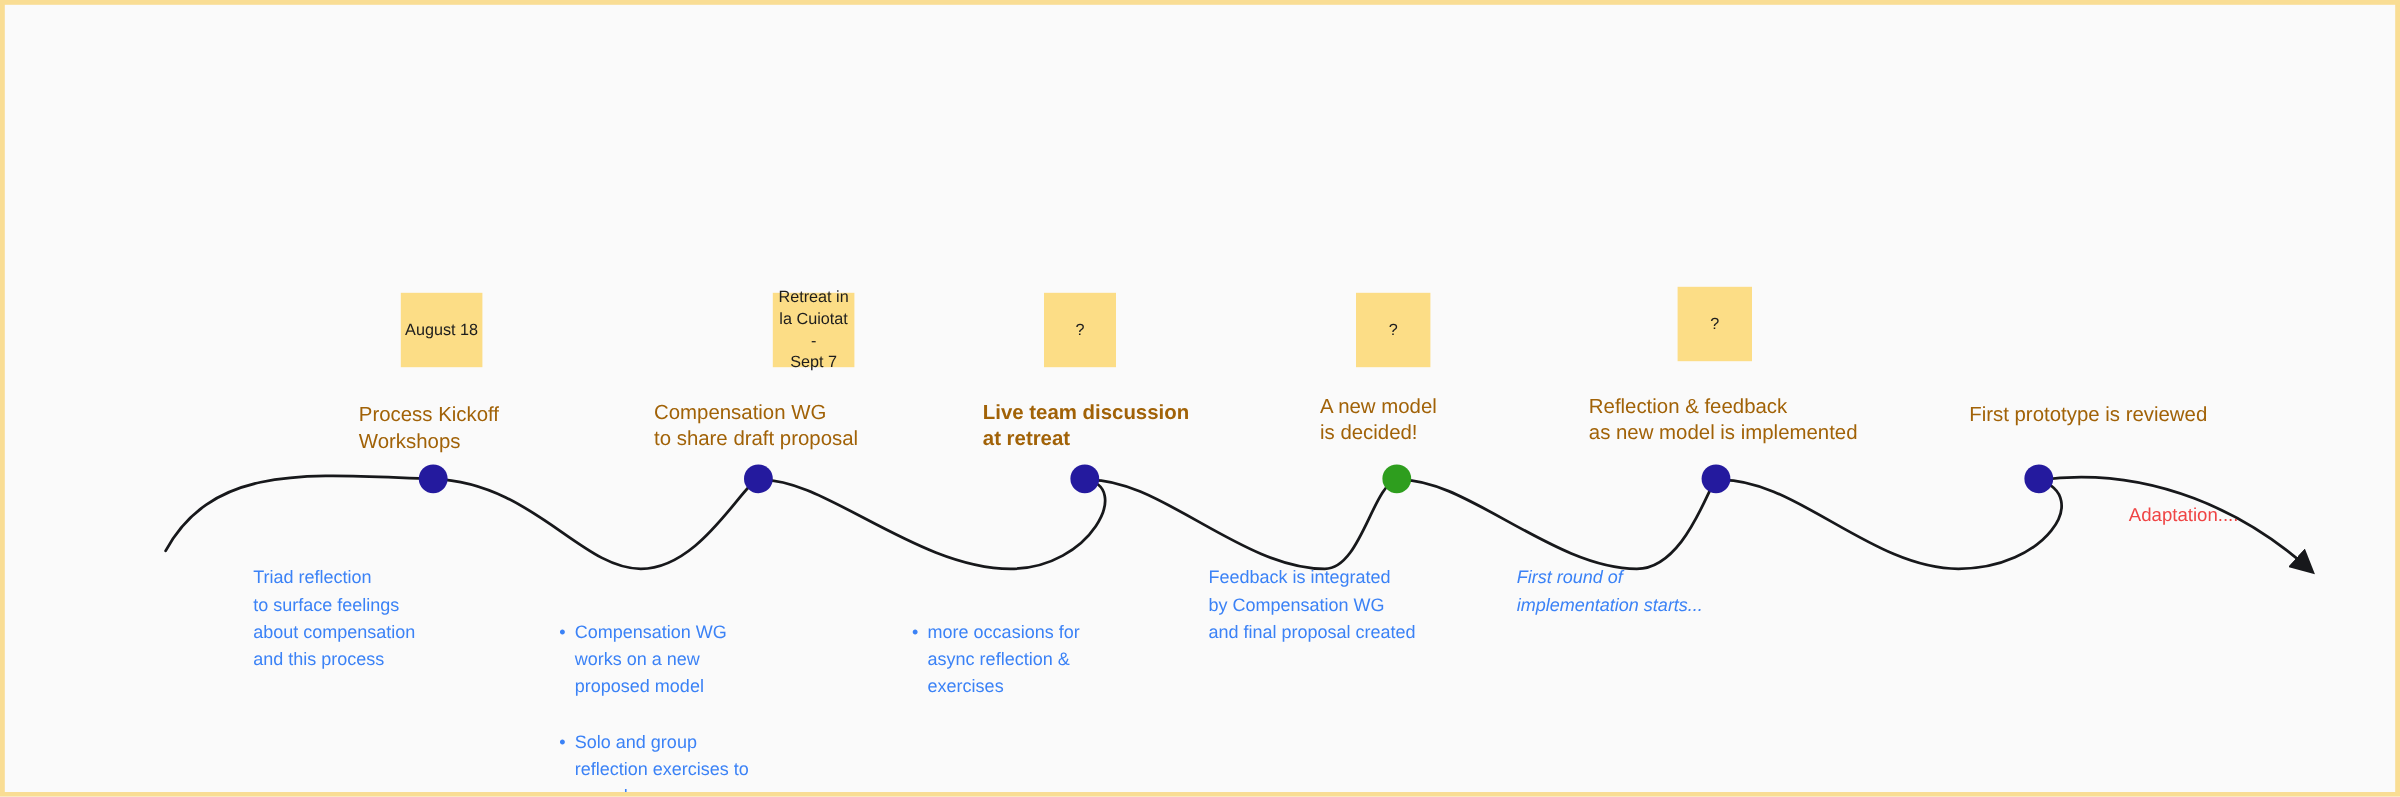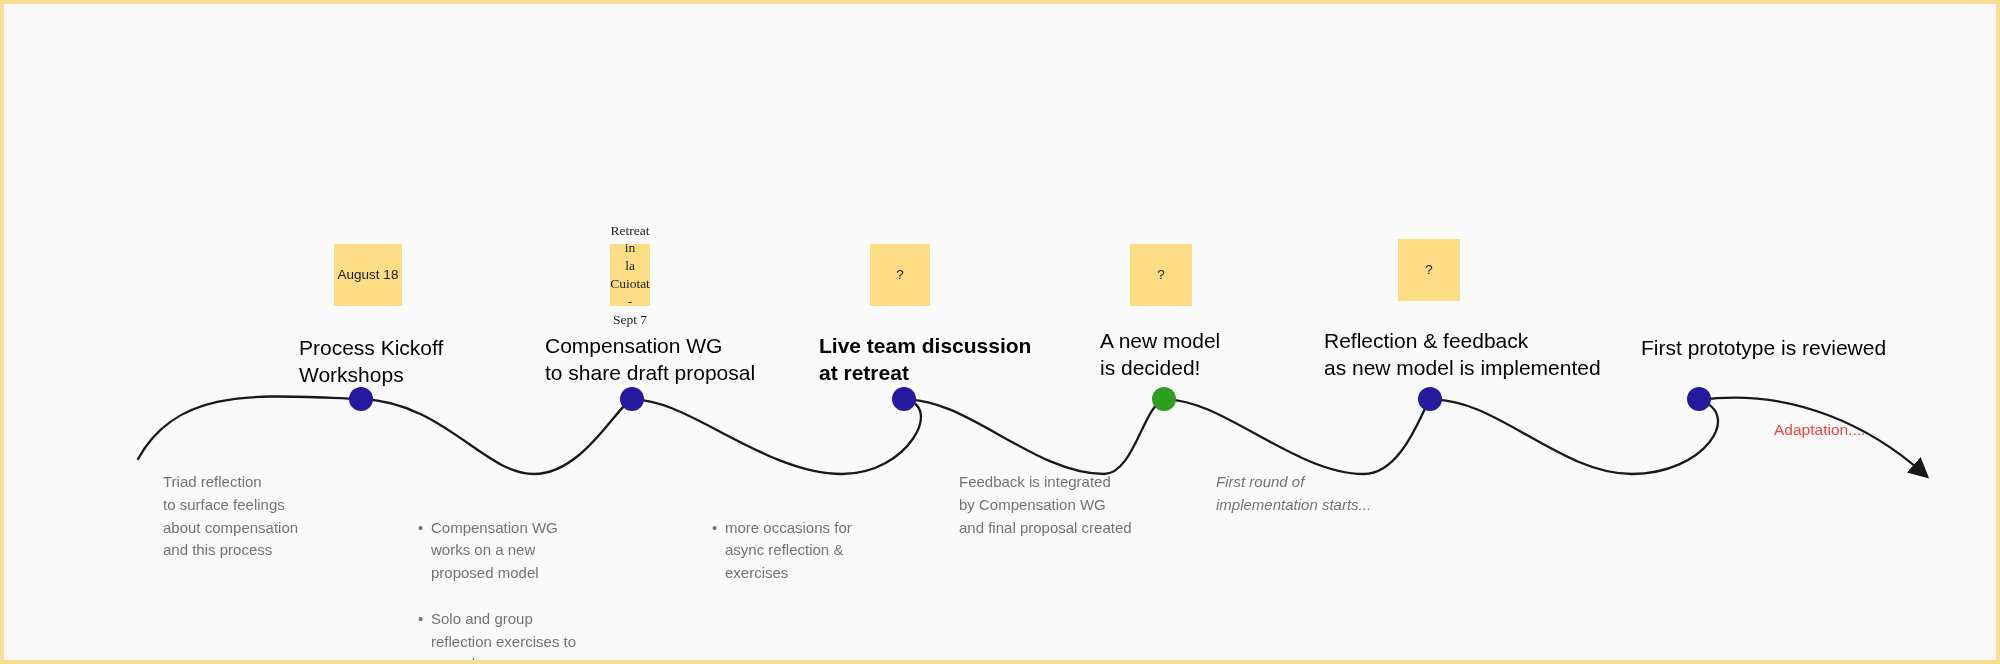--- a/index.html
+++ b/index.html
@@ -62,33 +62,34 @@
   
   .dot {
     position: absolute;
     border-radius: 50%;
     transform: translate(-50%, -50%);
   }
 
   
   .heading {
     position: absolute;
-    font-size: 21px;
+    font-size: 17px;
     line-height: 1.28;
-    color: #000000;
+    color: #a16207;
     white-space: pre-line;
   }
 
   
   .detail {
     position: absolute;
     font-size: 15px;
     line-height: 1.52;
-    color: #737373;
-    white-space: pre-line;
+    color: #3b82f6;
+    white-space: pre-line;
+    margin-left: 48px;
   }
   .detail ul {
     margin: 0;
     padding: 0 0 0 14px;
     list-style: none;
   }
   .detail li {
     position: relative;
     margin: 0;
     padding: 0;
@@ -131,21 +132,21 @@
              C 960,392 1030,470 1100,470
              C 1130,470 1140,400 1160,396
              C 1215,392 1290,470 1360,470
              C 1400,470 1420,400 1426,396
              C 1490,392 1555,470 1628,470
              C 1700,470 1740,410 1695,396
              C 1790,383 1870,425 1920,470" fill="none" stroke="#17181b" stroke-width="2.3" stroke-linecap="round" marker-end="url(#arrowhead)"></path>
   </svg>
 
   <div class="sticky" style="left:330px; top:240px; width:68px; height:62px;">August 18</div>
-  <div class="sticky" style="left:606px; top:240px; width:40px; height:62px;font-family:Liberation Serif, serif;">Retreat in
+  <div class="sticky" style="left:640px; top:240px; width:68px; height:62px;">Retreat in
 la Cuiotat -
 Sept 7</div>
   <div class="sticky" style="left:866px; top:240px; width:60px; height:62px;">?</div>
   <div class="sticky" style="left:1126px; top:240px; width:62px; height:62px;">?</div>
   <div class="sticky" style="left:1394px; top:235px; width:62px; height:62px;">?</div>
 
   <div class="dot" style="left:357px; top:395px; width:24px; height:24px; background:#241a9e;"></div>
   <div class="dot" style="left:628px; top:395px; width:24px; height:24px; background:#241a9e;"></div>
   <div class="dot" style="left:900px; top:395px; width:24px; height:24px; background:#241a9e;"></div>
   <div class="dot" style="left:1160px; top:395px; width:24px; height:24px; background:#2e9e1e;"></div>

